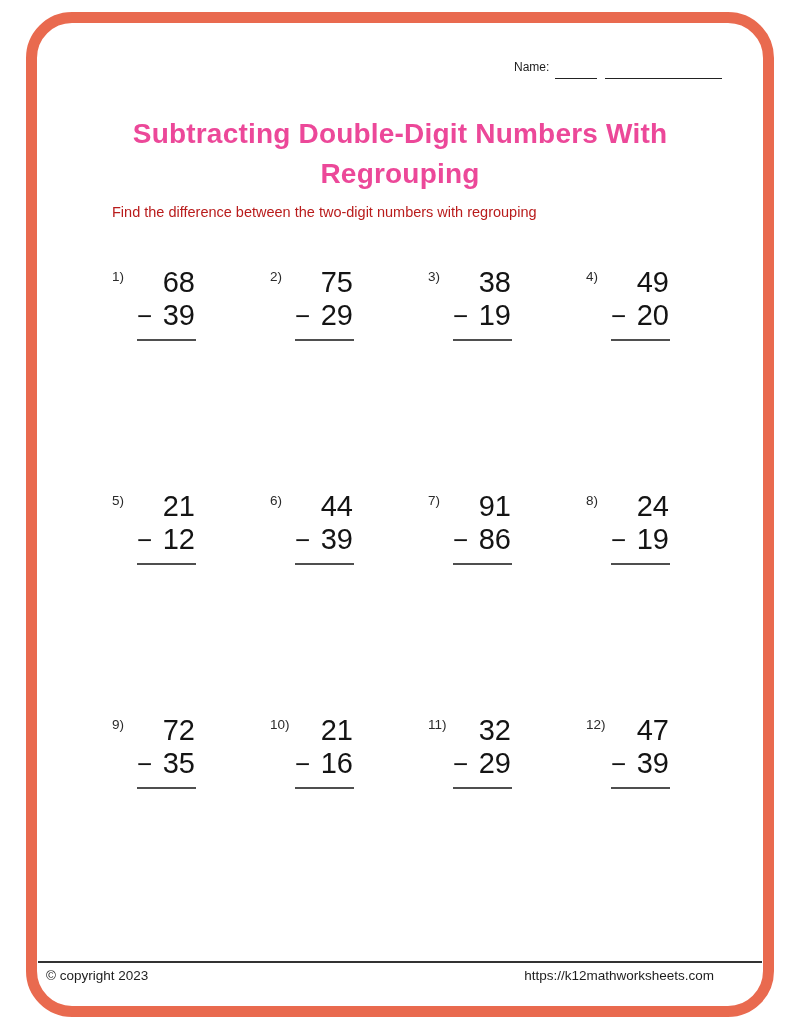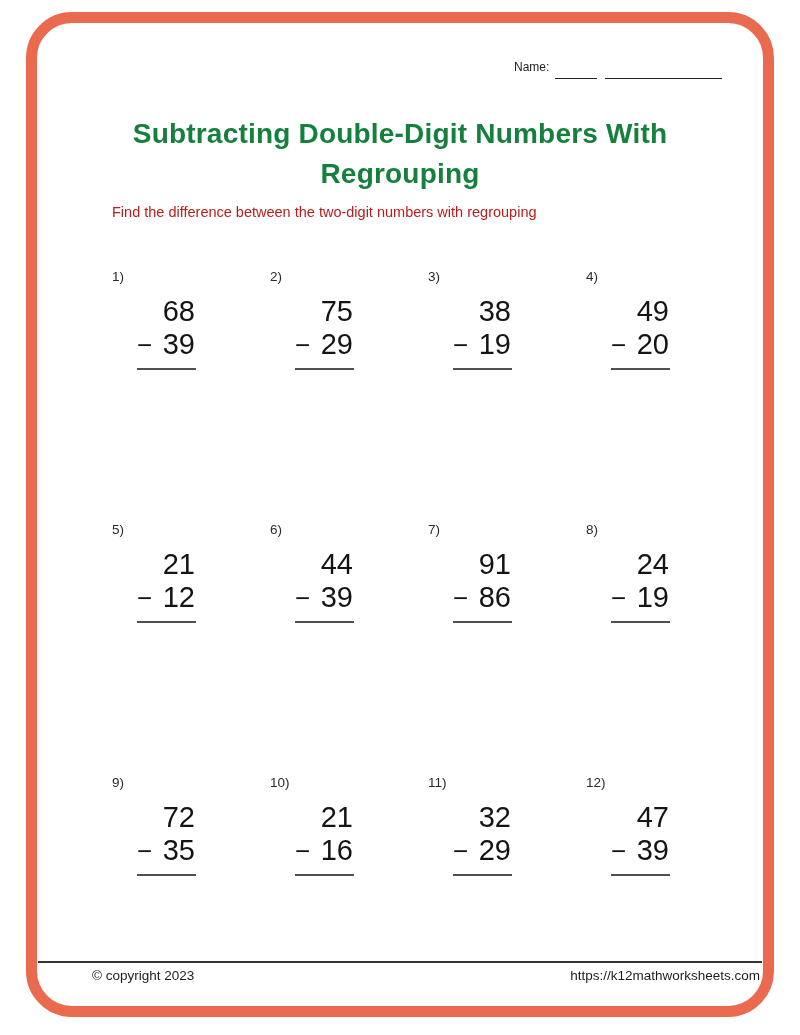--- a/index.html
+++ b/index.html
@@ -40,21 +40,21 @@
   .seg2 { width: 117px; }
 
   
   .title {
     position: absolute;
     top: 95px; left: 80px; width: 640px;
     text-align: center;
     font-size: 28px;
     font-weight: bold;
     line-height: 40px;
-    color: #15803d;
+    color: #ec4899;
     letter-spacing: 0.2px;
   }
 
   
   .instruction {
     position: absolute;
     top: 203px; left: 112px;
     font-size: 14.5px;
     line-height: 19px;
     color: #b91c1c;
@@ -82,21 +82,20 @@
     width: 59px;
     border-bottom: 2px solid #4f4f4f;
     padding-bottom: 6px;
   }
   .minuend {
     font-size: 29px;
     line-height: 33px;
     text-align: right;
     padding-right: 1px;
     color: #141414;
-    margin-top: 29px;
   }
   .subtrahend-row {
     display: flex;
     justify-content: space-between;
     align-items: baseline;
     font-size: 29px;
     line-height: 33px;
     padding-right: 1px;
     color: #141414;
   }
@@ -112,21 +111,20 @@
   .footer {
     position: absolute;
     left: 38px; top: 968px;
     width: 684px;
     display: flex;
     justify-content: space-between;
     align-items: center;
     padding: 0 8px;
     font-size: 13.5px;
     color: #1d1d1d;
-    margin-left: 46px;
   }
 </style>
 </head>
 <body>
 
 <div class="frame"></div>
 
 <div class="name-row">
   <span class="name-label">Name:</span>
   <span class="name-line-seg seg1"></span>

